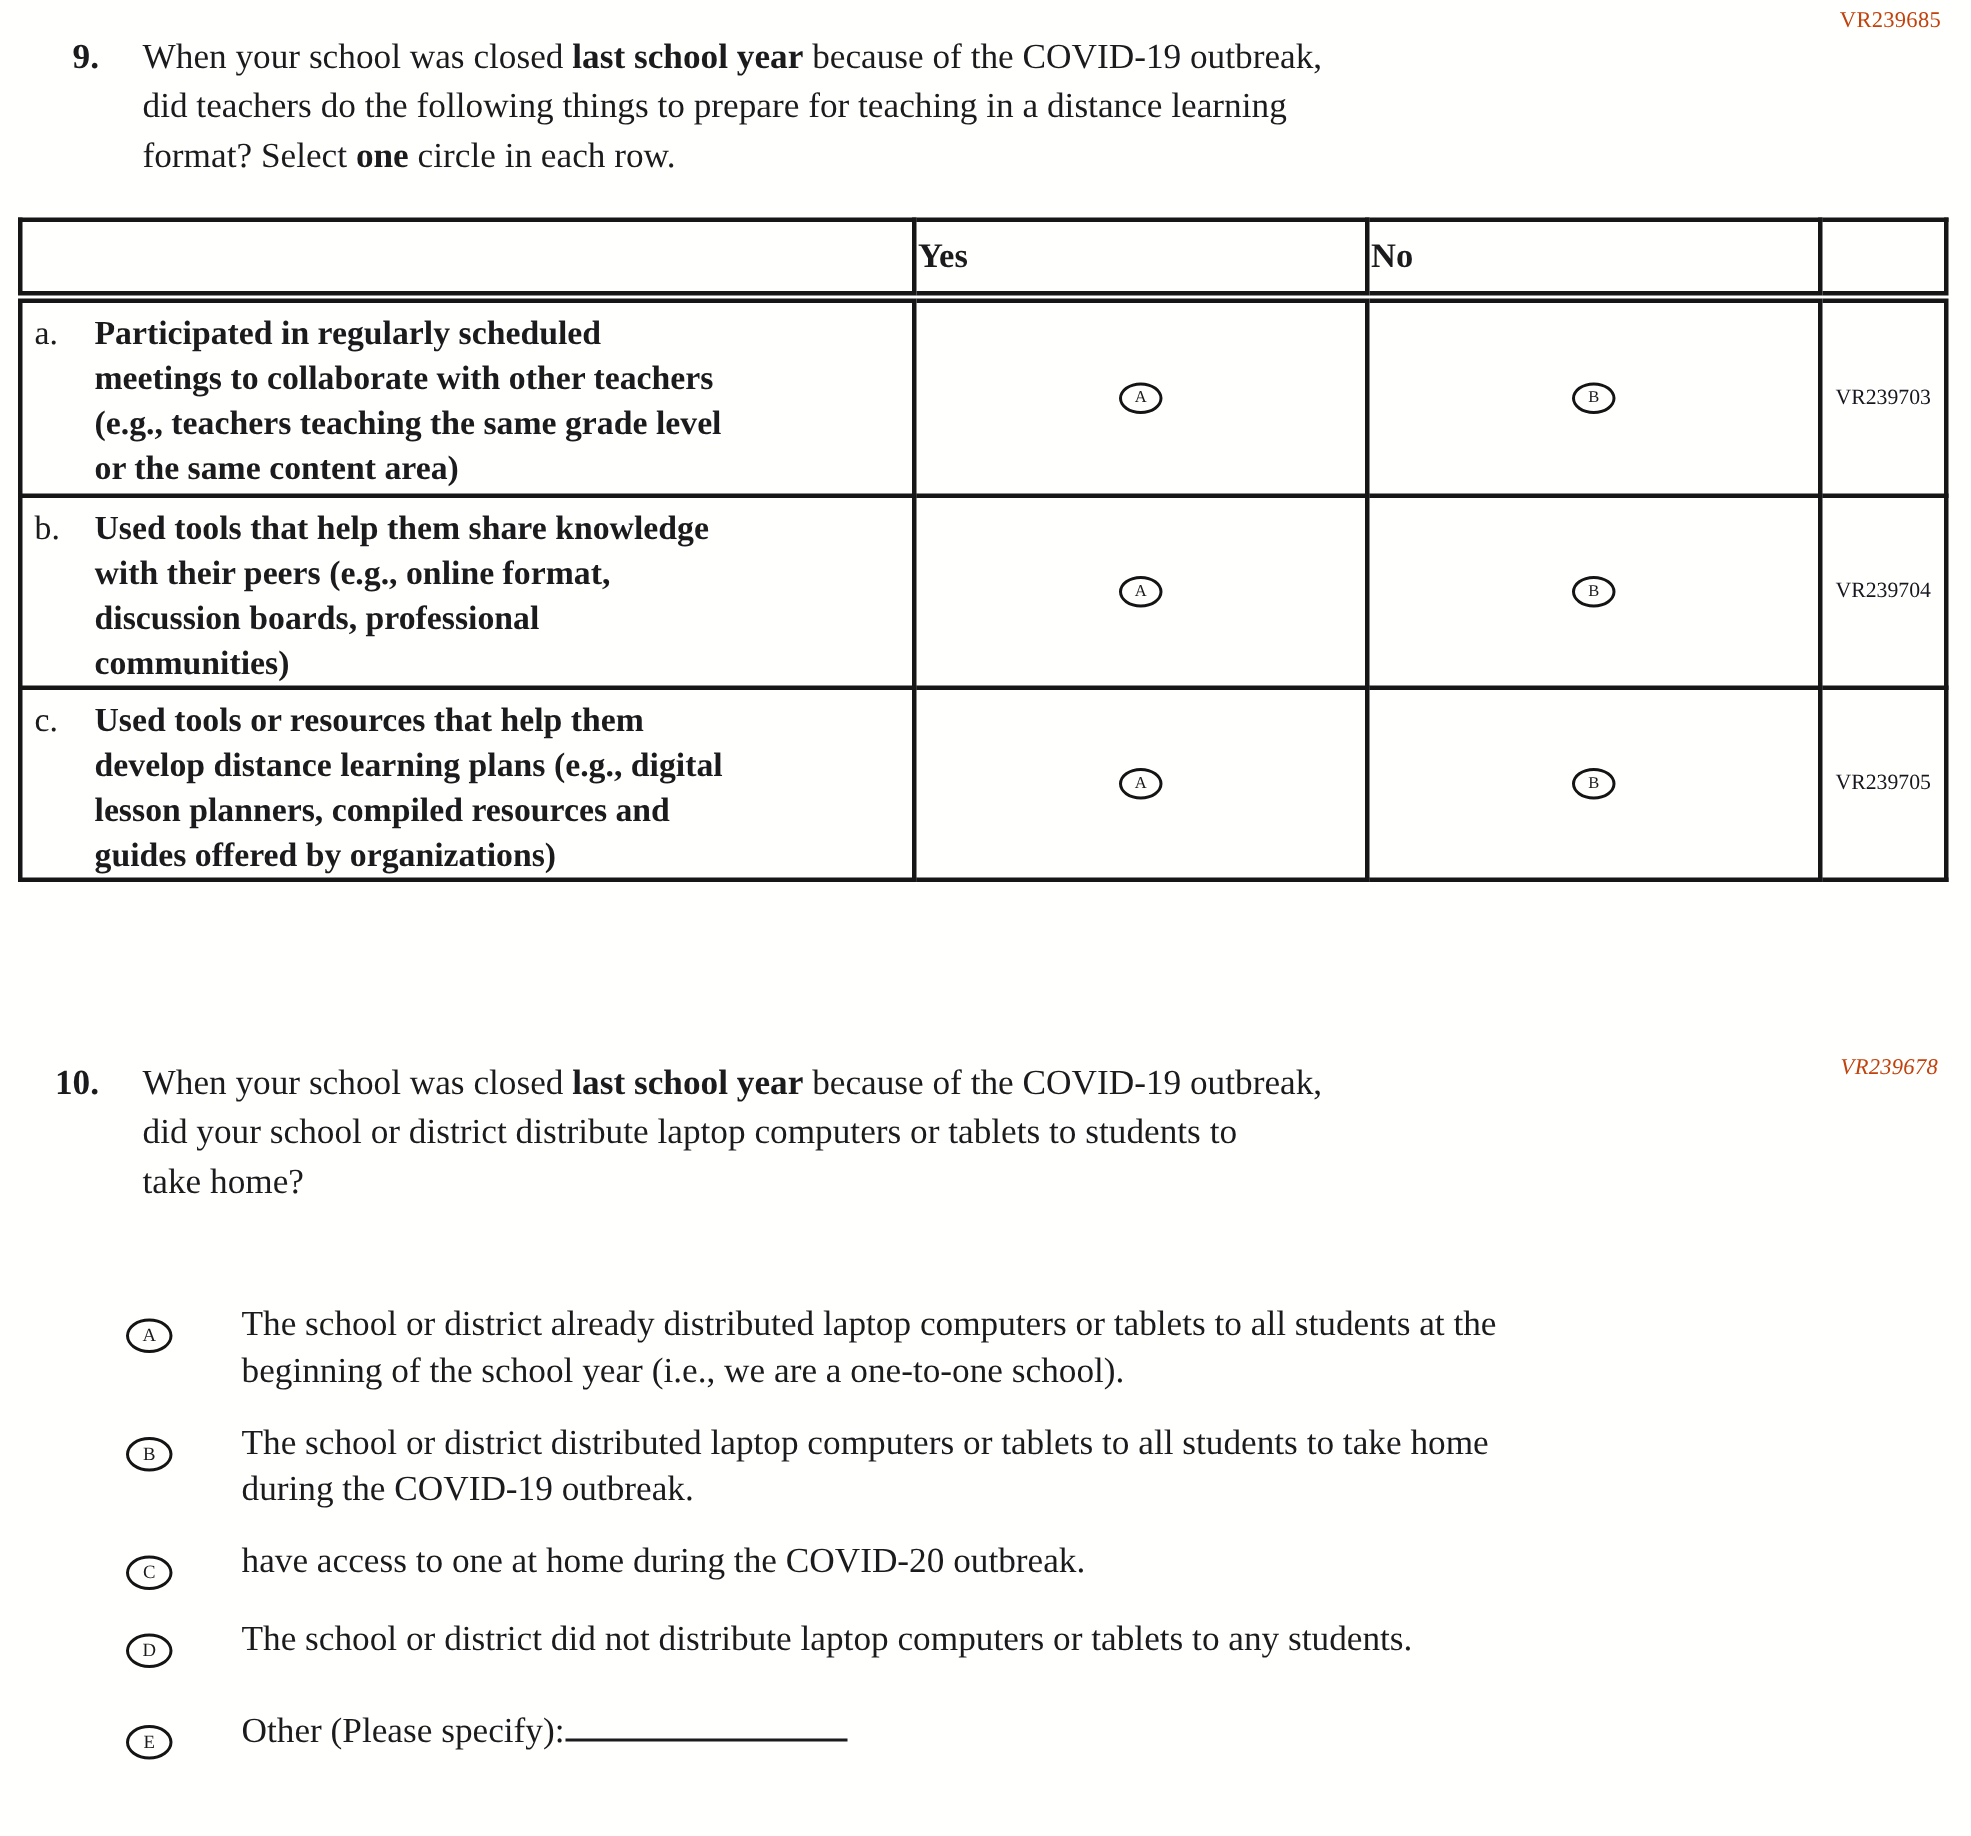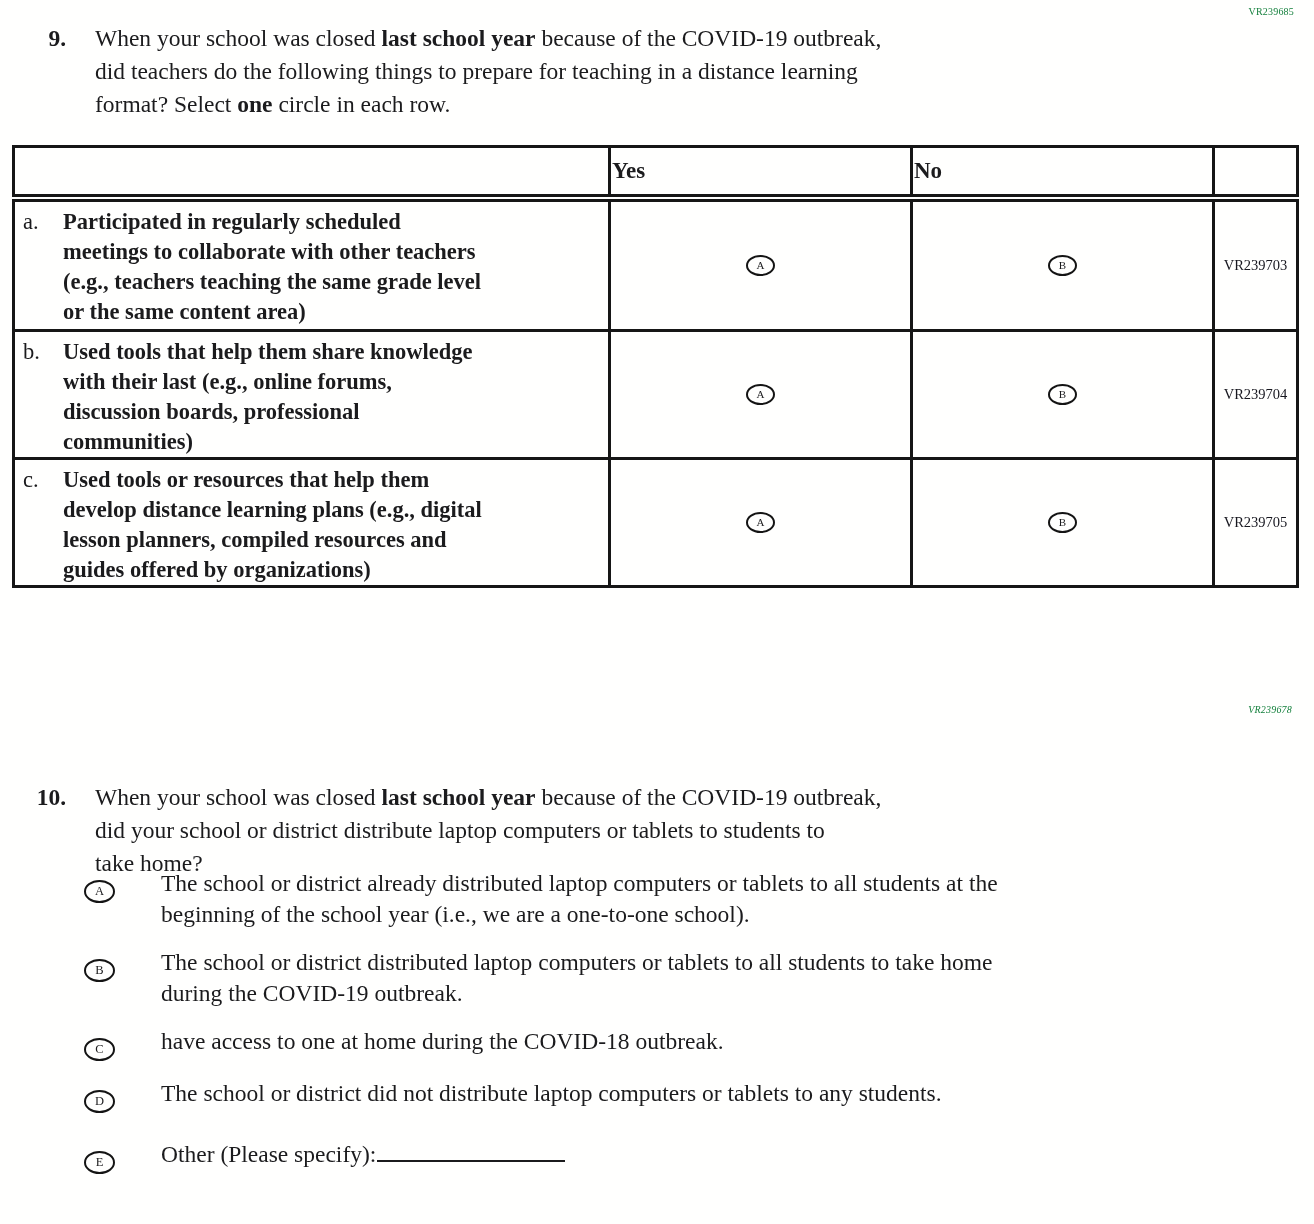--- a/index.html
+++ b/index.html
@@ -6,30 +6,30 @@
   .page {
     position:relative;
     width:1314px; height:1224px;
     background:#fffffe;
     font-family:"Liberation Serif","DejaVu Serif",serif;
     color:#1b1b1d;
     overflow:hidden;
   }
   .vr-tag {
     position:absolute;
-    font-size:10px;
+    font-size:15px;
     letter-spacing:0.2px;
-    color:#15803d;
+    color:#c2410c;
   }
   #vr-q9 { top:6px; right:20px; }
   #vr-q10 { top:704px; right:22px;font-style:italic; }
 
   .question { position:absolute; left:0; display:flex; }
   #q9 { top:22px; }
-  #q10 { top:781px; }
+  #q10 { top:706px; }
   .q-num {
     width:66px; text-align:right;
     font-weight:bold; font-size:23.5px; line-height:33px;
     flex:0 0 66px;
   }
   .q-text { margin-left:29px; font-size:23.5px; line-height:33px; }
   .q-line { white-space:nowrap; }
 
   
   .q9-table {
@@ -145,21 +145,21 @@
           <span class="bubble">B</span>
         </td>
         <td class="vr-cell">VR239703</td>
       </tr>
       <tr class="row-b">
         <td class="stmt">
           <div class="stmt-flex">
             <span class="row-letter">b.</span>
             <div class="stmt-lines">
               <div>Used tools that help them share knowledge</div>
-              <div>with their last (e.g., online forums,</div>
+              <div>with their peers (e.g., online format,</div>
               <div>discussion boards, professional</div>
               <div>communities)</div>
             </div>
           </div>
         </td>
         <td class="opt-cell">
           <span class="bubble">A</span>
         </td>
         <td class="opt-cell">
           <span class="bubble">B</span>
@@ -220,21 +220,21 @@
         <div>The school or district distributed laptop computers or tablets to all students to take home</div>
         <div>during the COVID-19 outbreak.</div>
       </div>
     </div>
 
     <div class="option">
       <div class="bubble-col">
         <span class="obubble">C</span>
       </div>
       <div class="option-text">
-        <div>have access to one at home during the COVID-18 outbreak.</div>
+        <div>have access to one at home during the COVID-20 outbreak.</div>
       </div>
     </div>
 
     <div class="option">
       <div class="bubble-col">
         <span class="obubble">D</span>
       </div>
       <div class="option-text">
         <div>The school or district did not distribute laptop computers or tablets to any students.</div>
       </div>

